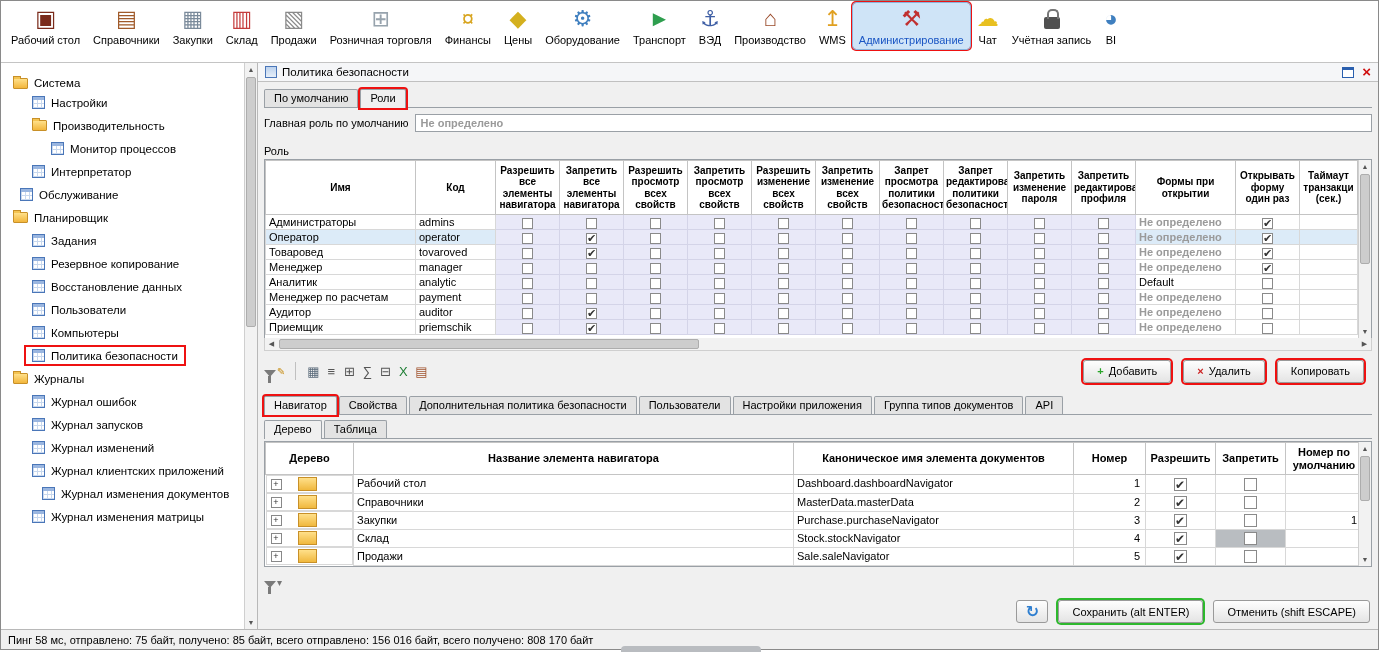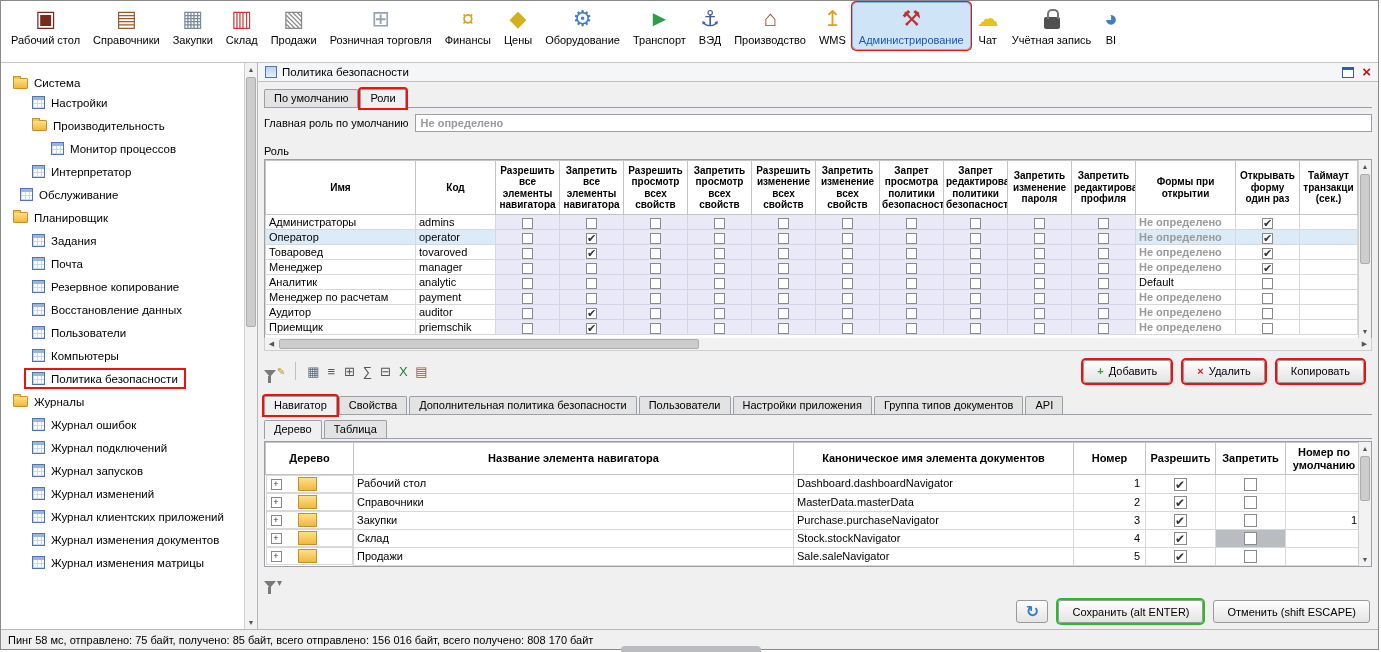--- a/index.html
+++ b/index.html
@@ -266,26 +266,20 @@
           </div>
           <div class="tree-item" style="padding-left: 25px;">
             <span class="tree-inner">
               <span class="grid-icon"></span>
               <span class="tree-label">Задания</span>
             </span>
           </div>
           <div class="tree-item" style="padding-left: 25px;">
             <span class="tree-inner">
               <span class="grid-icon"></span>
-              <span class="tree-label">Почта</span>
-            </span>
-          </div>
-          <div class="tree-item" style="padding-left: 25px;">
-            <span class="tree-inner">
-              <span class="grid-icon"></span>
               <span class="tree-label">Резервное копирование</span>
             </span>
           </div>
           <div class="tree-item" style="padding-left: 25px;">
             <span class="tree-inner">
               <span class="grid-icon"></span>
               <span class="tree-label">Восстановление данных</span>
             </span>
           </div>
           <div class="tree-item" style="padding-left: 25px;">
@@ -314,42 +308,36 @@
           </div>
           <div class="tree-item" style="padding-left: 25px;">
             <span class="tree-inner">
               <span class="grid-icon"></span>
               <span class="tree-label">Журнал ошибок</span>
             </span>
           </div>
           <div class="tree-item" style="padding-left: 25px;">
             <span class="tree-inner">
               <span class="grid-icon"></span>
-              <span class="tree-label">Журнал подключений</span>
-            </span>
-          </div>
-          <div class="tree-item" style="padding-left: 25px;">
-            <span class="tree-inner">
-              <span class="grid-icon"></span>
               <span class="tree-label">Журнал запусков</span>
             </span>
           </div>
           <div class="tree-item" style="padding-left: 25px;">
             <span class="tree-inner">
               <span class="grid-icon"></span>
               <span class="tree-label">Журнал изменений</span>
             </span>
           </div>
           <div class="tree-item" style="padding-left: 25px;">
             <span class="tree-inner">
               <span class="grid-icon"></span>
               <span class="tree-label">Журнал клиентских приложений</span>
             </span>
           </div>
-          <div class="tree-item" style="padding-left: 25px;">
+          <div class="tree-item" style="padding-left: 25px; margin-left: 10px;">
             <span class="tree-inner">
               <span class="grid-icon"></span>
               <span class="tree-label">Журнал изменения документов</span>
             </span>
           </div>
           <div class="tree-item" style="padding-left: 25px;">
             <span class="tree-inner">
               <span class="grid-icon"></span>
               <span class="tree-label">Журнал изменения матрицы</span>
             </span>

